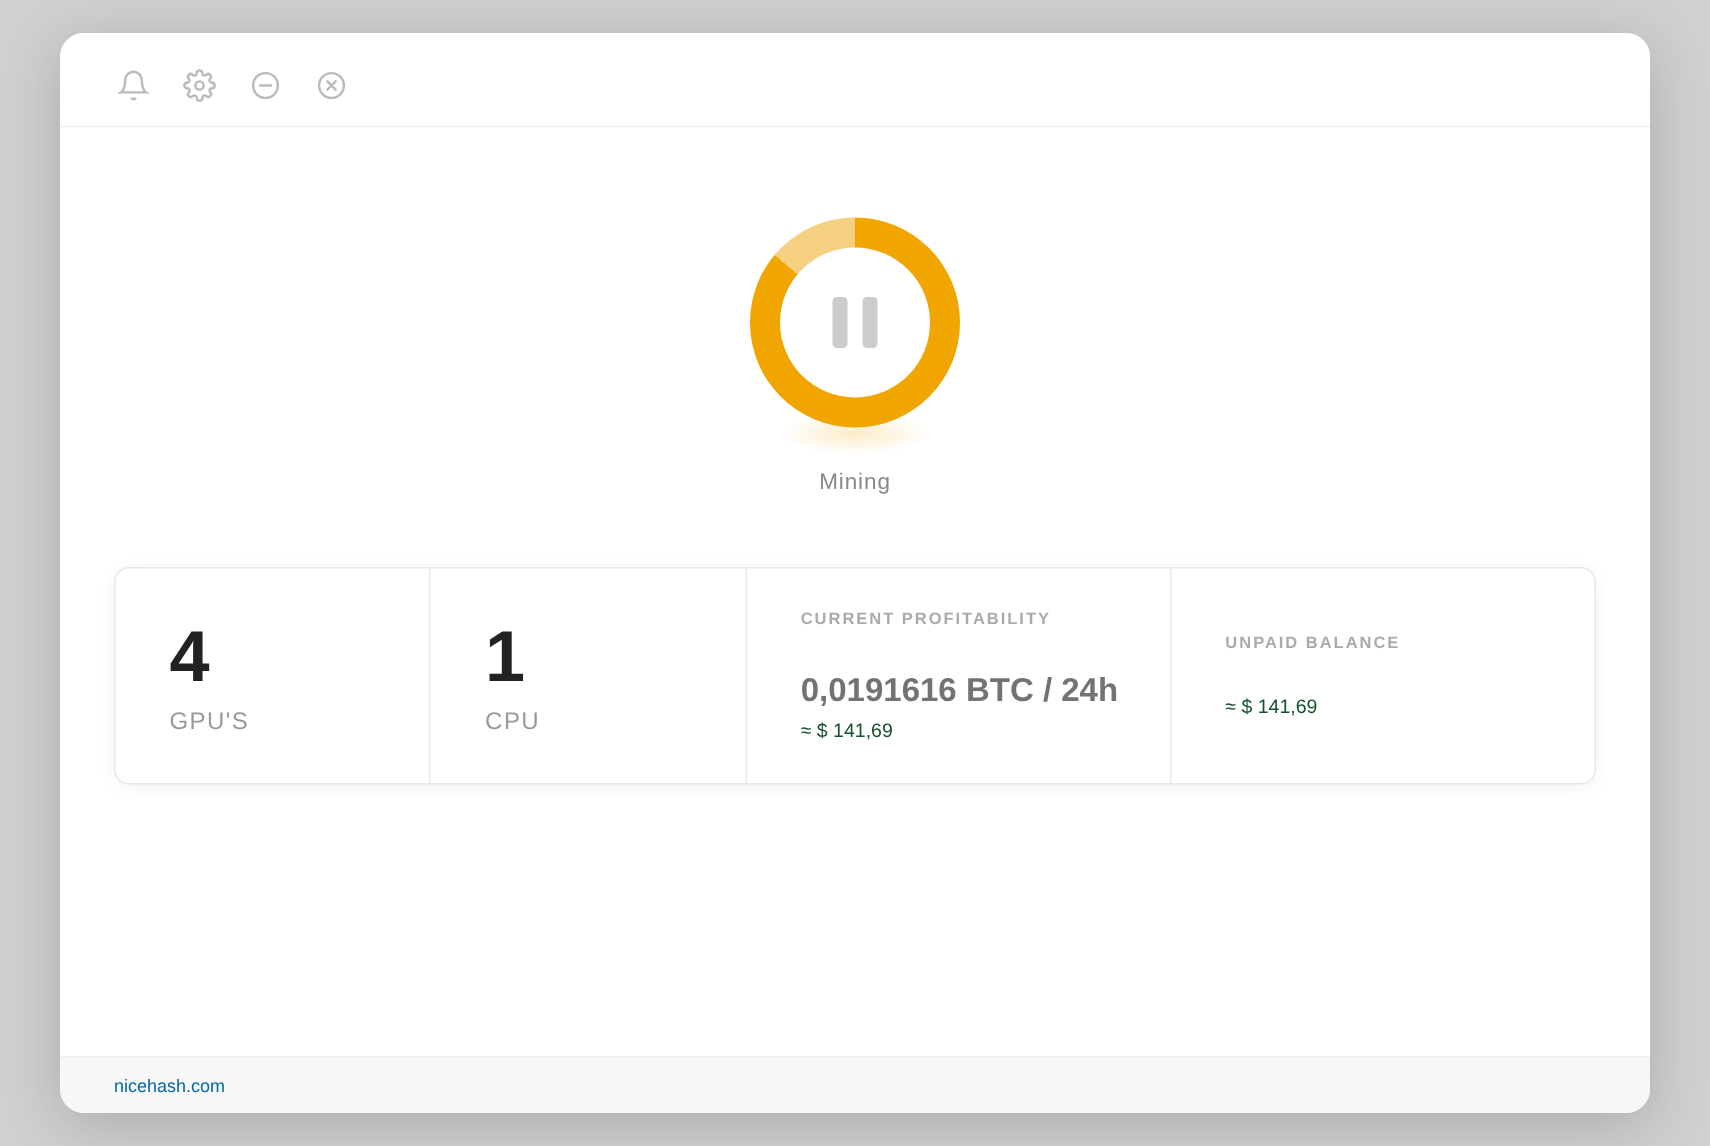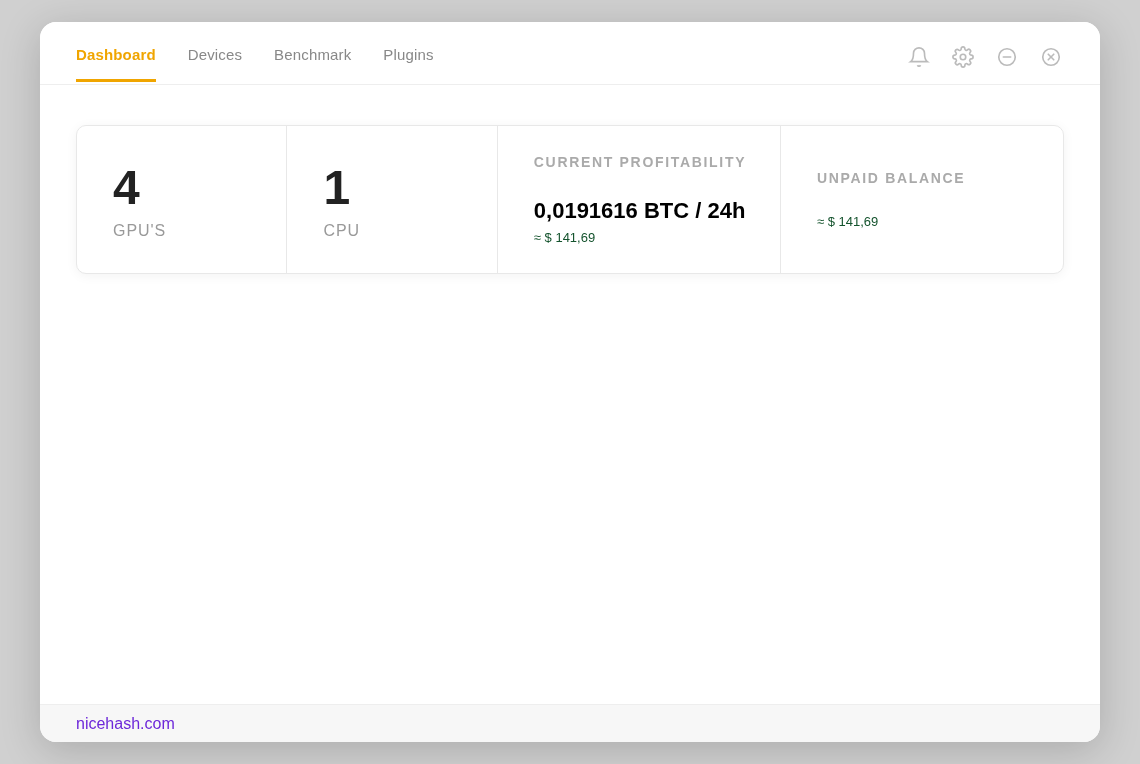--- a/index.html
+++ b/index.html
@@ -205,69 +205,63 @@
       letter-spacing: 0.06em;
       font-weight: 500;
     }
 
     .stat-card.wide {
       flex: 1.5;
       padding: 28px 28px 28px 36px;
     }
 
     .stat-title {
-      font-size: 14px;
+      font-size: 11px;
       color: #aaa;
       letter-spacing: 0.12em;
       font-weight: 600;
       margin-bottom: 28px;
       text-transform: uppercase;
     }
 
     .stat-value {
       font-size: 22px;
       font-weight: 700;
-      color: #000000;
+      color: #737373;
       margin-bottom: 6px;
     }
 
     .stat-sub {
       font-size: 13px;
       color: #14532d;
     }
 
     
     .bottom-bar {
       height: 38px;
       background: #f7f7f7;
       border-top: 1px solid #eee;
       display: flex;
       align-items: center;
       padding: 0 36px;
       margin-top: auto;
     }
 
     .bottom-link {
-      font-size: 16px;
-      color: #6d28d9;
+      font-size: 12px;
+      color: #0369a1;
       cursor: pointer;
     }
   </style>
 </head>
 <body>
 
 <div class="window">
 
   <nav class="nav-bar">
-    <div class="nav-left">
-      <span class="nav-item active">Dashboard</span>
-      <span class="nav-item">Devices</span>
-      <span class="nav-item">Benchmark</span>
-      <span class="nav-item">Plugins</span>
-    </div>
     <div class="nav-right">
 
       <div class="nav-icon">
         <svg viewBox="0 0 24 24">
             <path d="M18 8a6 6 0 1 0-12 0c0 7-3 9-3 9h18s-3-2-3-9"></path>
             <path d="M13.73 21a2 2 0 0 1-3.46 0"></path>
           </svg>
       </div>
 
       <div class="nav-icon">
@@ -289,20 +283,31 @@
             <circle cx="12" cy="12" r="9"></circle>
             <line x1="9" y1="9" x2="15" y2="15" stroke-linecap="round"></line>
             <line x1="15" y1="9" x2="9" y2="15" stroke-linecap="round"></line>
           </svg>
       </div>
     </div>
   </nav>
 
   <div class="main-content">
 
+    <div class="mining-section">
+      <div class="mining-button-wrapper">
+        <div class="mining-ring">
+          <div class="pause-icon">
+            <div class="pause-bar"></div>
+            <div class="pause-bar"></div>
+          </div>
+        </div>
+      </div>
+      <div class="mining-label">Mining</div>
+    </div>
 
     <div class="stats-row">
 
       <div class="stat-card">
         <div class="stat-number">4</div>
         <div class="stat-label">GPU'S</div>
       </div>
 
       <div class="stat-card">
         <div class="stat-number">1</div>

